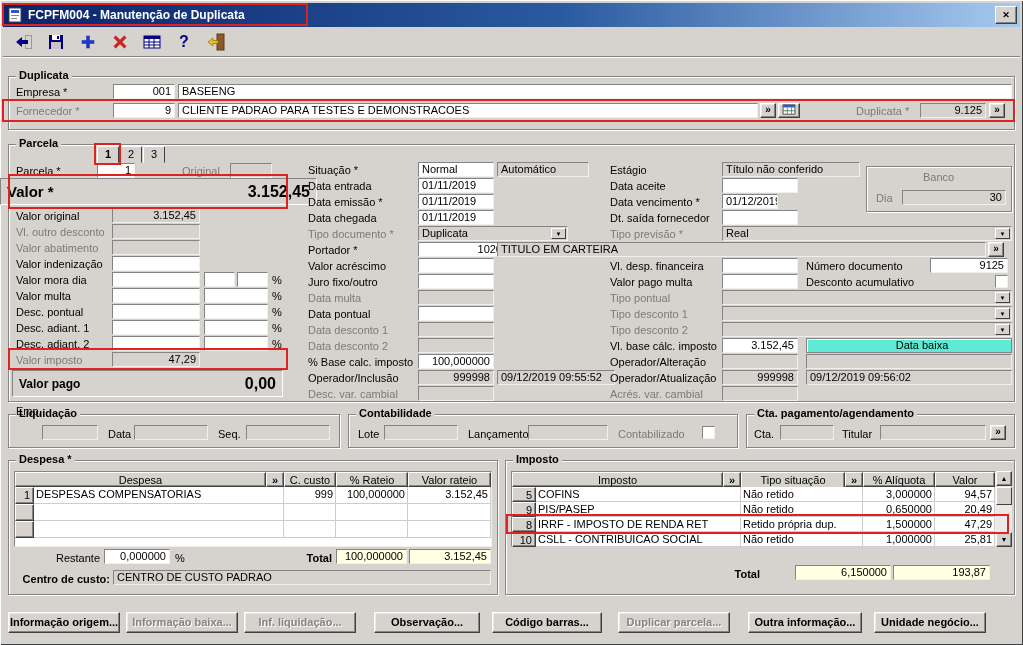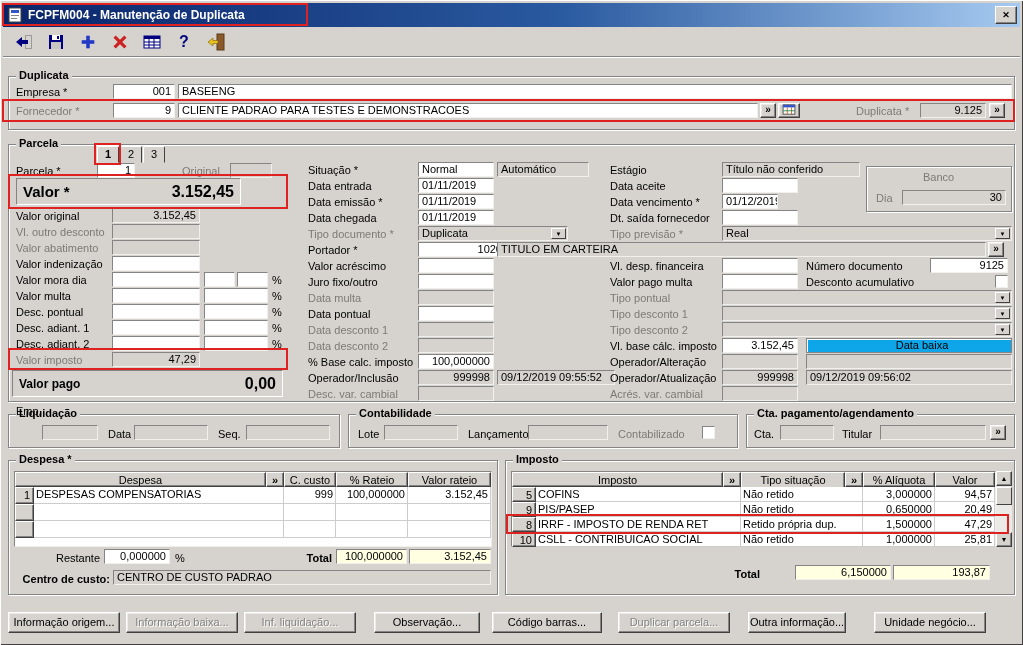--- a/index.html
+++ b/index.html
@@ -21,32 +21,32 @@
   .dim { color:#7d7a75; }
   .b { font-weight:bold; }
   .fld { position:absolute; height:15px; background:#fff; border:1px solid; border-color:#848484 #f2f0ec #f2f0ec #848484;
          padding:0 3px; line-height:13px; white-space:nowrap; overflow:hidden; }
   .g { background:#d6d3ce; }
   .yl { background:#ffffe1; }
   .num { text-align:right; }
   .gb { position:absolute; border:1px solid #848484; box-shadow: inset 1px 1px 0 #fff, 1px 1px 0 #fff; }
   .leg { position:absolute; background:#d6d3ce; padding:0 3px; line-height:13px; white-space:nowrap; font-weight:bold; }
   .btn { position:absolute; background:#d6d3ce; border:1px solid; border-color:#fff #404040 #404040 #fff;
-         box-shadow:inset -1px -1px 0 #848484, inset 1px 1px 0 #eceae6; text-align:center; cursor:default; }
+         box-shadow:inset -1px -1px 0 #848484, inset 1px 1px 0 #eceae6; text-align:center; cursor:default;font-weight:bold; }
   .disb { color:#848484; text-shadow:1px 1px 0 #fff; }
   .lk { width:16px; height:15px; line-height:12px; font-size:10px; font-weight:bold; }
   .tab { position:absolute; width:22px; height:17px; background:#d6d3ce; border:1px solid; border-color:#fff #404040 #d6d3ce #fff;
          text-align:center; line-height:15px; border-radius:2px 2px 0 0; }
   .chk { position:absolute; width:13px; height:13px; background:#fff; border:1px solid; border-color:#848484 #f2f0ec #f2f0ec #848484; }
   .combo { padding-right:17px; }
   .ca { position:absolute; right:1px; top:1px; width:15px; height:11px; background:#d6d3ce;
         border:1px solid; border-color:#fff #404040 #404040 #fff; font-size:6px; line-height:10px; text-align:center; }
   .bigbox { position:absolute; background:#d6d3ce; border:1px solid; border-color:#848484 #fff #fff #848484;
             display:flex; justify-content:space-between; align-items:center; padding:0 6px; }
-  .lblbox { position:absolute; background:#0ea5e9; border:1px solid #848484; box-shadow:inset 1px 1px 0 #fff;
+  .lblbox { position:absolute; background:#5eead4; border:1px solid #848484; box-shadow:inset 1px 1px 0 #fff;
             text-align:center; line-height:13px; height:15px;padding-left:26px; }
   .tblc { position:absolute; background:#fff; border:1px solid; border-color:#848484 #f2f0ec #f2f0ec #848484; }
   .th { position:absolute; background:#d6d3ce; border:1px solid; border-color:#fff #404040 #404040 #fff;
         box-shadow:inset -1px -1px 0 #848484; text-align:center; overflow:hidden; white-space:nowrap; line-height:14px; }
   .td { position:absolute; background:#fff; border-right:1px solid #cdcdcd; border-bottom:1px solid #cdcdcd;
         padding:0 2px; overflow:hidden; white-space:nowrap; line-height:14px; }
   .tdn { position:absolute; background:#d6d3ce; border:1px solid; border-color:#fff #404040 #404040 #fff;
          box-shadow:inset -1px -1px 0 #848484; text-align:right; padding:0 3px; line-height:14px; }
   .sbb { position:absolute; width:16px; height:15px; background:#d6d3ce; border:1px solid; border-color:#fff #404040 #404040 #fff;
          box-shadow:inset -1px -1px 0 #848484; text-align:center; font-size:7px; line-height:13px; }
@@ -141,21 +141,21 @@
   <div class="gb" style="left:8px;top:144px;width:1007px;height:258px"></div>
   <div class="leg" style="left:16px;top:137px">Parcela</div>
   <div class="tab b" style="left:97px;top:146px">1</div>
   <div class="tab" style="left:120px;top:146px">2</div>
   <div class="tab" style="left:143px;top:146px">3</div>
   <div class="lbl" style="left:16px;top:164px">Parcela *</div>
   <div class="fld num" style="left:97px;top:163px;width:38px">1</div>
   <div class="lbl dim" style="left:182px;top:164px">Original</div>
   <div class="fld g" style="left:230px;top:163px;width:42px"></div>
 
-  <div class="bigbox" style="left:16px;top:178px;width:225px;height:27px">
+  <div class="bigbox" style="left:0;top:178px;width:317px;height:27px">
     <span class="b" style="font-size:15px">Valor *</span>
     <span class="b" style="font-size:16px">3.152,45</span>
   </div>
 
   <div class="lbl" style="left:16px;top:209px">Valor original</div>
   <div class="fld g num" style="left:112px;top:208px;width:88px">3.152,45</div>
   <div class="lbl dim" style="left:16px;top:225px">Vl. outro desconto</div>
   <div class="fld g" style="left:112px;top:224px;width:88px"></div>
   <div class="lbl dim" style="left:16px;top:241px">Valor abatimento</div>
   <div class="fld g" style="left:112px;top:240px;width:88px"></div>
@@ -371,21 +371,21 @@
   <div class="lbl b" style="left:690px;top:567px;width:70px;text-align:right">Total</div>
   <div class="fld yl num" style="left:795px;top:565px;width:96px">6,150000</div>
   <div class="fld yl num" style="left:893px;top:565px;width:97px">193,87</div>
 
   <div class="btn" style="left:8px;top:612px;width:112px;height:21px;line-height:19px">Informação origem...</div>
   <div class="btn disb" style="left:126px;top:612px;width:112px;height:21px;line-height:19px">Informação baixa...</div>
   <div class="btn disb" style="left:244px;top:612px;width:112px;height:21px;line-height:19px">Inf. liquidação...</div>
   <div class="btn" style="left:374px;top:612px;width:106px;height:21px;line-height:19px">Observação...</div>
   <div class="btn" style="left:492px;top:612px;width:110px;height:21px;line-height:19px">Código barras...</div>
   <div class="btn disb" style="left:618px;top:612px;width:112px;height:21px;line-height:19px">Duplicar parcela...</div>
-  <div class="btn" style="left:748px;top:612px;width:98px;height:21px;line-height:19px">Outra informação...</div>
+  <div class="btn" style="left:748px;top:612px;width:114px;height:21px;line-height:19px">Outra informação...</div>
   <div class="btn" style="left:874px;top:612px;width:112px;height:21px;line-height:19px">Unidade negócio...</div>
 
   <div class="anno" style="left:2px;top:3px;width:306px;height:23px"></div>
   <div class="anno" style="left:2px;top:99px;width:1013px;height:23px"></div>
   <div class="anno" style="left:94px;top:143px;width:27px;height:22px"></div>
   <div class="anno" style="left:8px;top:174px;width:280px;height:35px"></div>
   <div class="anno" style="left:8px;top:348px;width:280px;height:22px"></div>
   <div class="anno" style="left:506px;top:514px;width:503px;height:20px"></div>
 
 </div>

